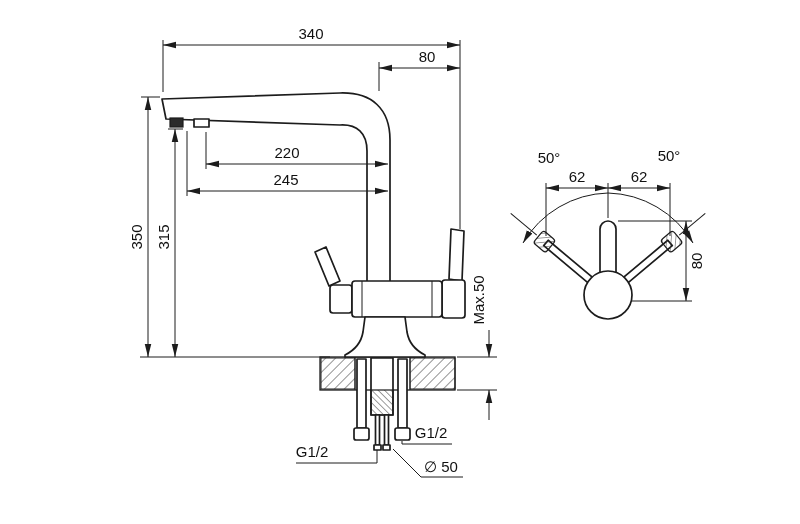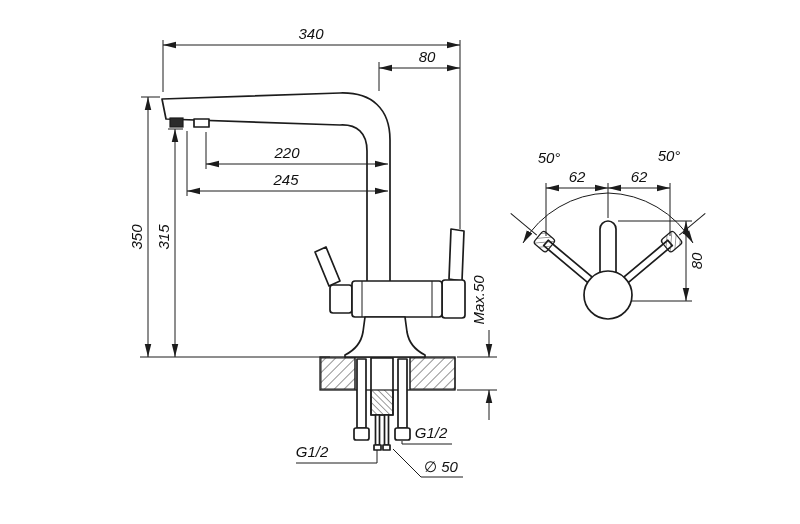--- a/index.html
+++ b/index.html
@@ -1,19 +1,18 @@
 <!DOCTYPE html>
 <html><head>
 <meta charset="utf-8">
 <style>
   html,body{margin:0;padding:0;background:#fff;}
   .canvas{
     width:800px;height:524px;background:#ffffff;position:relative;overflow:hidden;
     font-family:"Liberation Sans","DejaVu Sans",sans-serif;
-    font-style:italic;
   }
   svg{position:absolute;inset:0;}
   .obj{fill:#ffffff;stroke:#1c1c1c;stroke-width:1.7;stroke-linejoin:round;}
   .obj-dark{fill:#2a2a2a;stroke:#1c1c1c;stroke-width:1.2;}
   .thin{fill:none;stroke:#1c1c1c;stroke-width:1;}
   .dim{fill:none;stroke:#1c1c1c;stroke-width:1;}
   .hatched{fill:url(#hatchA);stroke:#1c1c1c;stroke-width:1;}
   .hatched2{fill:url(#hatchB);stroke:#1c1c1c;stroke-width:1.2;}
   text{font-size:15px;fill:#111;}
 </style>

